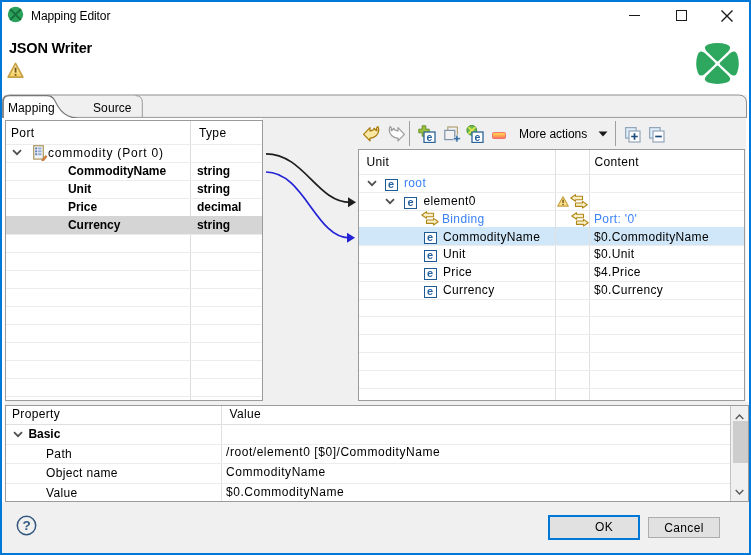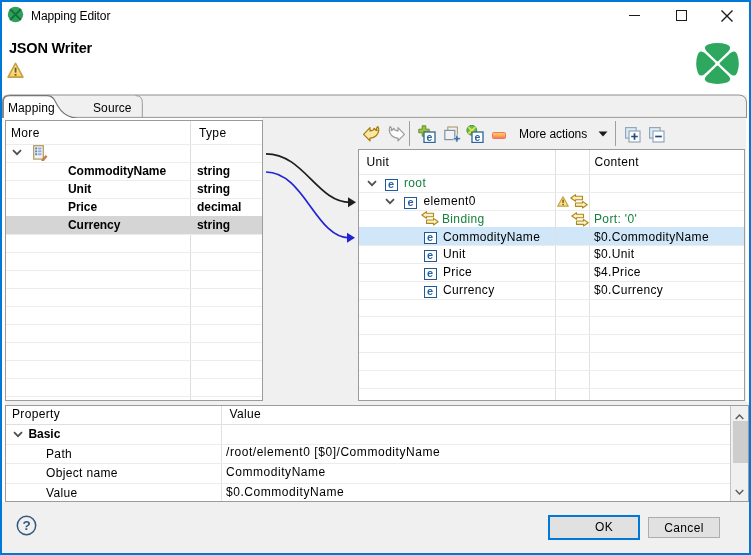--- a/index.html
+++ b/index.html
@@ -1,20 +1,20 @@
 <!DOCTYPE html>
 <html><head><meta charset="utf-8">
 <style>
 html,body{margin:0;padding:0}
 body{width:751px;height:555px;overflow:hidden;font-family:"Liberation Sans",sans-serif}
 #win{position:absolute;left:0;top:0;width:751px;height:555px;background:#fff}
 .abs{position:absolute}
 .t{position:absolute;font-size:12px;line-height:16px;white-space:pre;color:#000;letter-spacing:0.35px}
 .b{font-weight:bold;letter-spacing:-0.05px}
-.gray{color:#15803d}
+.gray{color:#3b82f6}
 .gline{position:absolute;background:#ececec}
 .panel{position:absolute;background:#fff;border:1px solid #9b9b9b;box-sizing:border-box}
 .eicon{position:absolute;width:13px;height:12px;border:1.4px solid #1d5a96;background:#fff;box-sizing:border-box;
  color:#25609f;font-weight:bold;font-size:11px;line-height:9px;text-align:center;font-family:"Liberation Sans",sans-serif}
 .chev{position:absolute}
 </style></head>
 <body>
 <div id="win">
 
 <div class="abs" style="left:0;top:0;width:751px;height:2px;background:#0078d7;z-index:50"></div>
@@ -93,36 +93,37 @@
  <div class="gline" style="left:0;top:167px;width:256px;height:1px"></div>
  <div class="gline" style="left:0;top:185px;width:256px;height:1px"></div>
  <div class="gline" style="left:0;top:203px;width:256px;height:1px"></div>
  <div class="gline" style="left:0;top:221px;width:256px;height:1px"></div>
  <div class="gline" style="left:0;top:239px;width:256px;height:1px"></div>
  <div class="gline" style="left:0;top:257px;width:256px;height:1px"></div>
  <div class="gline" style="left:0;top:275px;width:256px;height:1px"></div>
 
  <div class="abs" style="left:0;top:95px;width:256px;height:18px;background:#d5d5d5"></div>
 
- <div class="t" style="left:5.5px;top:4.5px">More</div>
+ <div class="t" style="left:5.5px;top:4.5px">Port</div>
  <div class="t" style="left:193.5px;top:4.5px">Type</div>
 
  <svg class="chev" style="left:6px;top:28.5px" width="10" height="7" viewBox="0 0 10 7">
   <path d="M1 1.2 L5 5.2 L9 1.2" fill="none" stroke="#4d4d4d" stroke-width="1.7"></path>
  </svg>
  <svg class="abs" style="left:27px;top:24.5px" width="15" height="16" viewBox="0 0 15 16">
   <rect x="0.7" y="0.7" width="9.6" height="13.4" fill="#eef1f8" stroke="#ae995c" stroke-width="1.2"></rect>
   <rect x="2.2" y="2.5" width="2" height="1.9" fill="#5c7fb5"></rect>
   <rect x="5.1" y="2.5" width="3.4" height="1.9" fill="#94abd0"></rect>
   <rect x="2.2" y="5.4" width="2" height="1.9" fill="#5c7fb5"></rect>
   <rect x="5.1" y="5.4" width="3.4" height="1.9" fill="#94abd0"></rect>
   <rect x="2.2" y="8.3" width="2" height="1.9" fill="#5c7fb5"></rect>
   <rect x="5.1" y="8.3" width="3.4" height="1.9" fill="#94abd0"></rect>
   <path d="M9.2 14.6 L12.6 10.4 L14.1 11.6 L10.7 15.8 L8.7 16.2 Z" fill="#d8823c" stroke="#a55d22" stroke-width="0.5"></path>
  </svg>
+ <div class="t" style="left:42.5px;top:24.5px;letter-spacing:0.8px">commodity (Port 0)</div>
 
  <div class="t b" style="left:62.5px;top:42.5px">CommodityName</div>
  <div class="t b" style="left:62.5px;top:60.5px">Unit</div>
  <div class="t b" style="left:62.5px;top:78.5px">Price</div>
  <div class="t b" style="left:62.5px;top:96.5px">Currency</div>
  <div class="t b" style="left:191.5px;top:42.5px">string</div>
  <div class="t b" style="left:191.5px;top:60.5px">string</div>
  <div class="t b" style="left:191.5px;top:78.5px">decimal</div>
  <div class="t b" style="left:191.5px;top:96.5px">string</div>
 </div>

